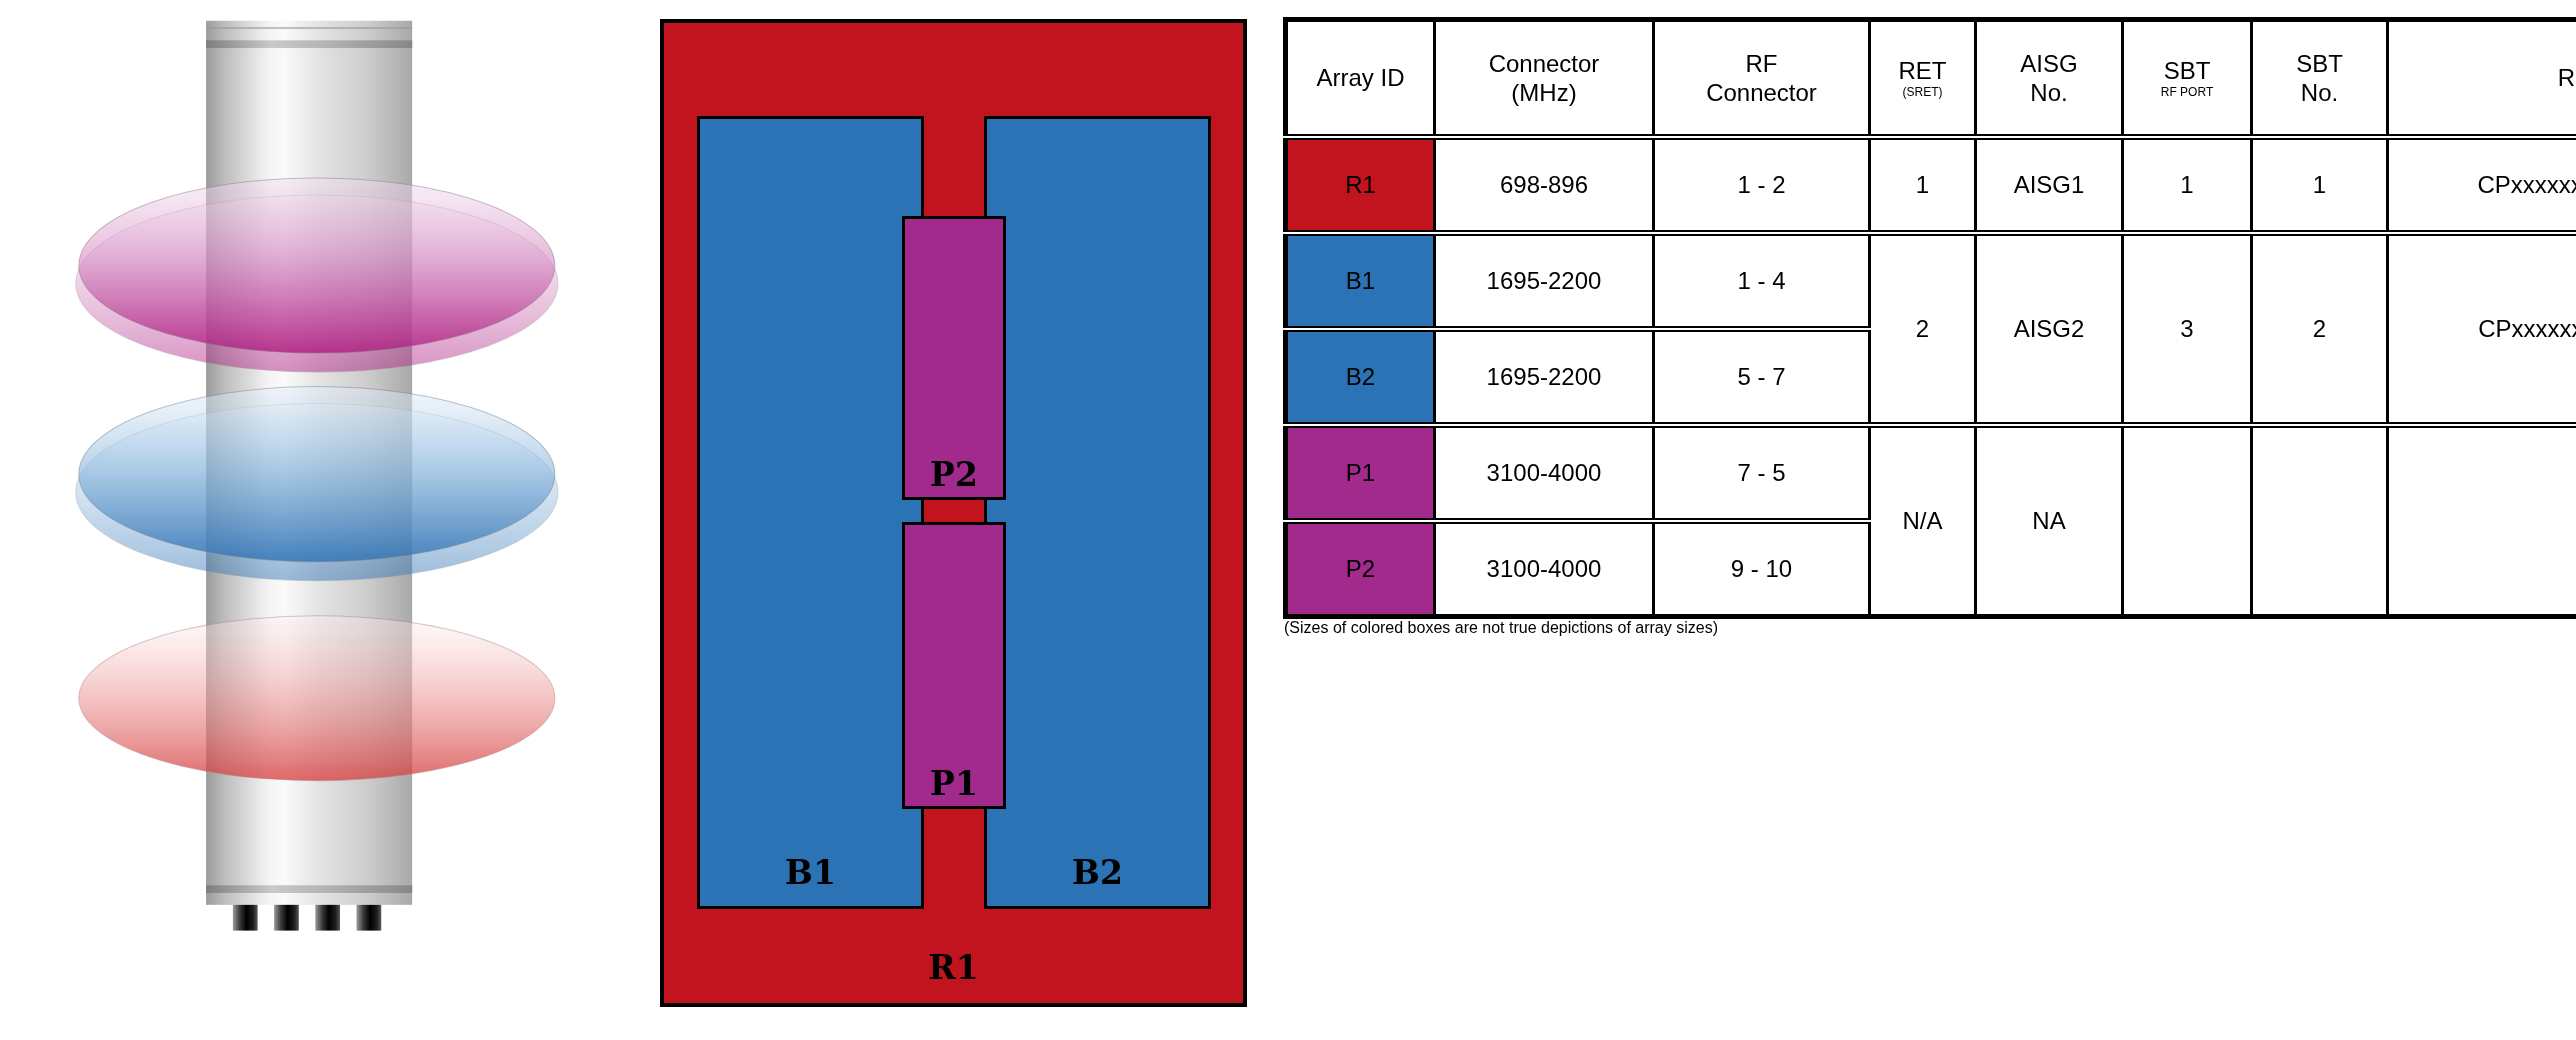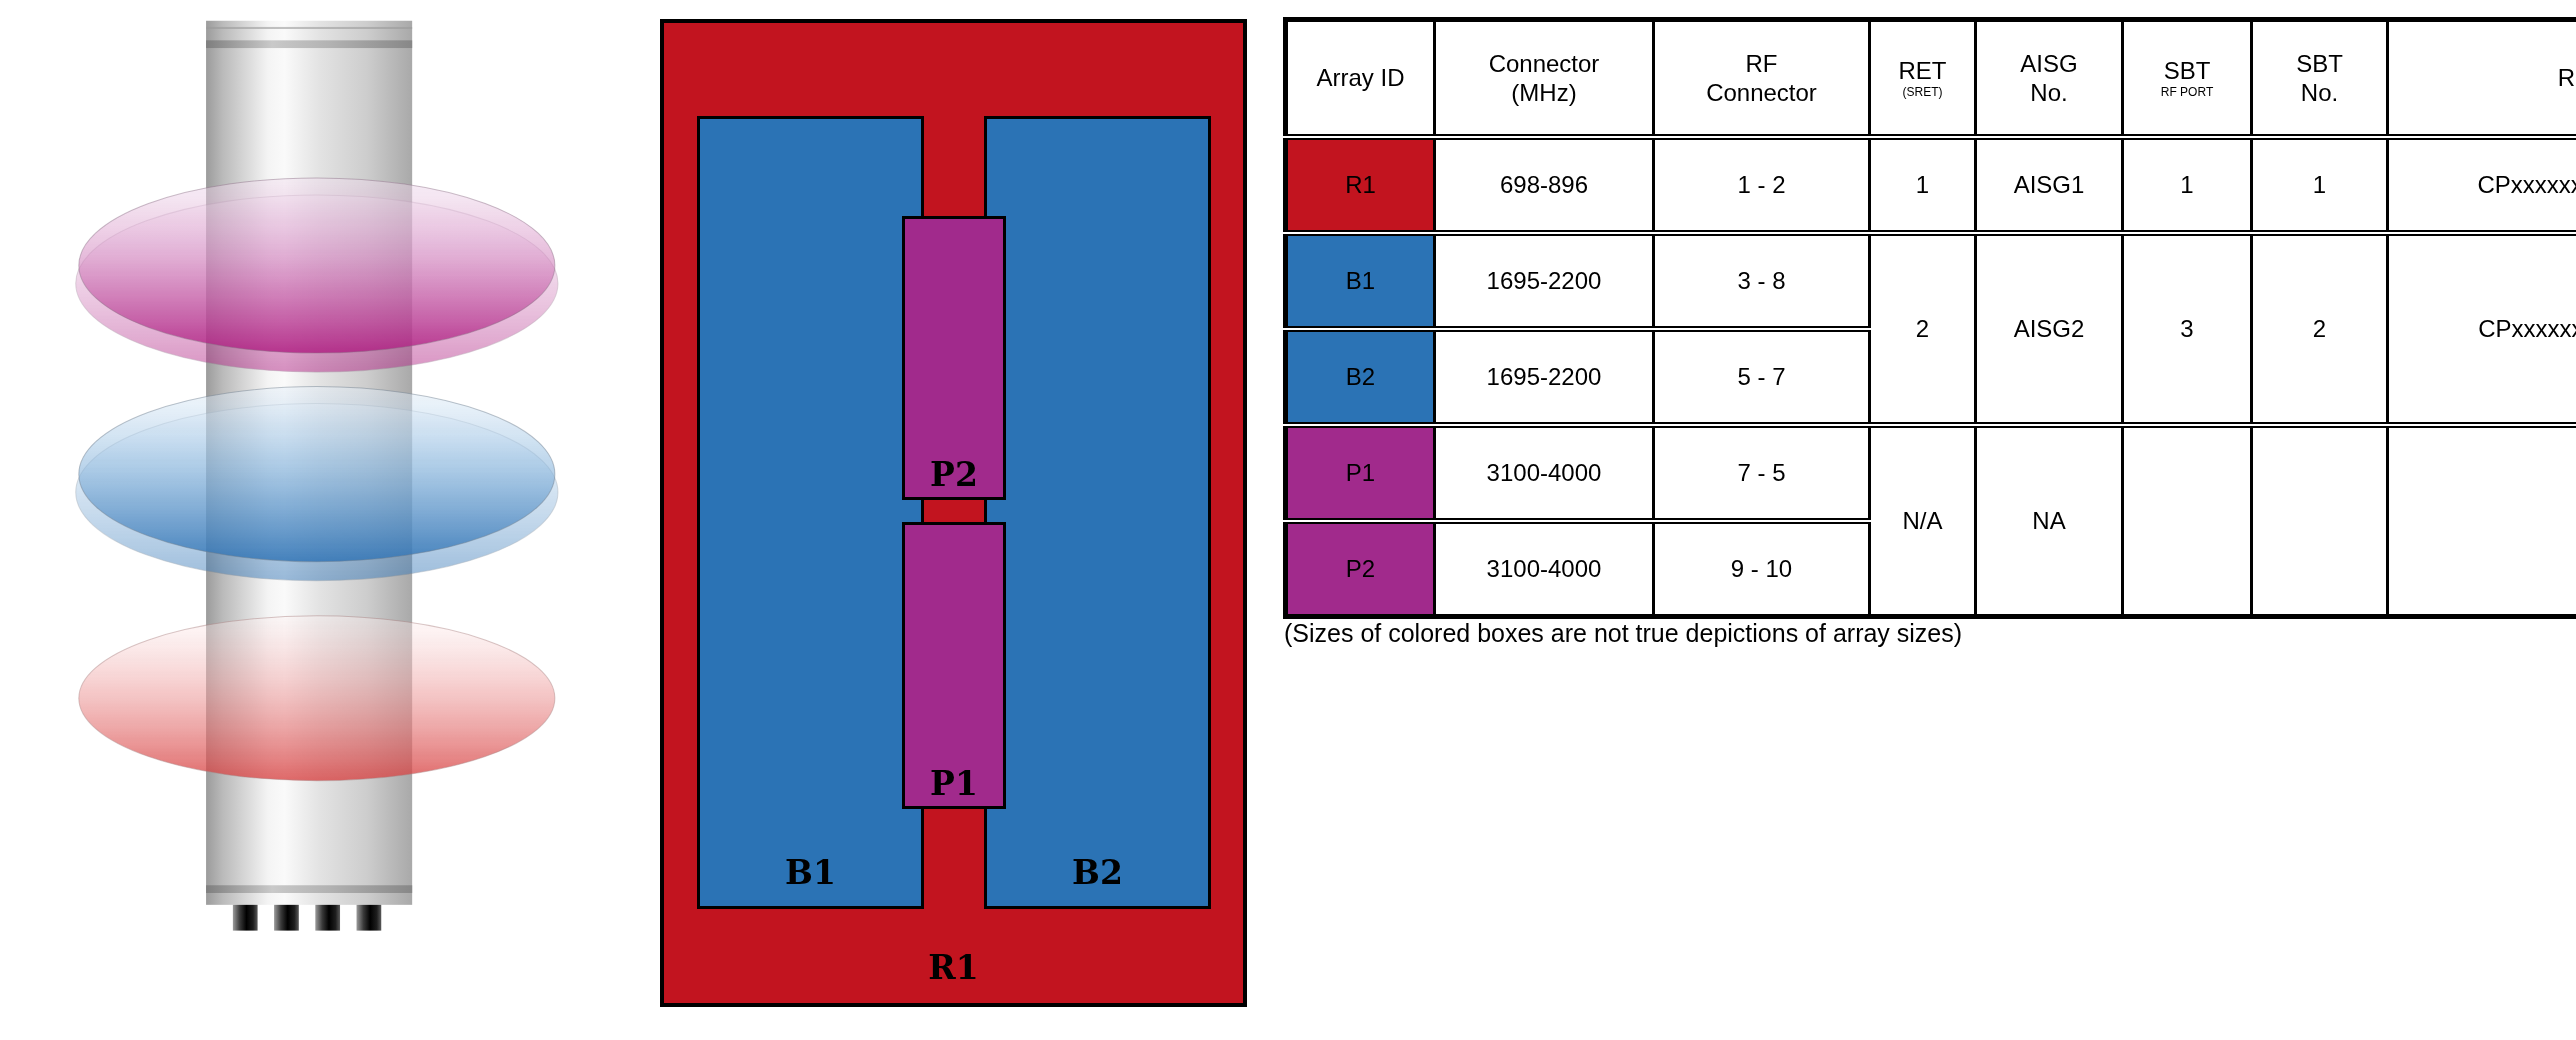--- a/index.html
+++ b/index.html
@@ -64,21 +64,21 @@
   #spec-table .e-b { border-bottom: 5.2px solid #000 !important; margin-top: 15px; }
   .hline { display: block; }
   .small-sub { font-size: 12px; }
   .cell-id { color: #000; }
 
   
   #note {
     position: absolute;
     left: 1284px;
     top: 619px;
-    font-size: 25px;
+    font-size: 16px;
     color: #000;
     white-space: nowrap;
   }
 </style>
 </head>
 <body>
 
 <div id="canvas">
 
   <svg id="antenna-figure" class="abs" width="644" height="1041" viewBox="0 0 1250 2020" xmlns="http://www.w3.org/2000/svg">
@@ -213,21 +213,21 @@
         <td>1</td>
         <td>AISG1</td>
         <td>1</td>
         <td>1</td>
         <td class="e-r">CPxxxxxxxxxxxxxxxxR1</td>
       </tr>
 
       <tr>
         <td class="cell-id e-l" style="background-color: rgb(43, 115, 181);">B1</td>
         <td>1695-2200</td>
-        <td>3 - 8</td>
+        <td>1 - 4</td>
         <td rowspan="2">2</td>
         <td rowspan="2">AISG2</td>
         <td rowspan="2">3</td>
         <td rowspan="2">2</td>
         <td rowspan="2" class="e-r">CPxxxxxxxxxxxxxxxxB1</td>
       </tr>
 
       <tr>
         <td class="cell-id e-l" style="background-color: rgb(43, 115, 181);">B2</td>
         <td>1695-2200</td>

